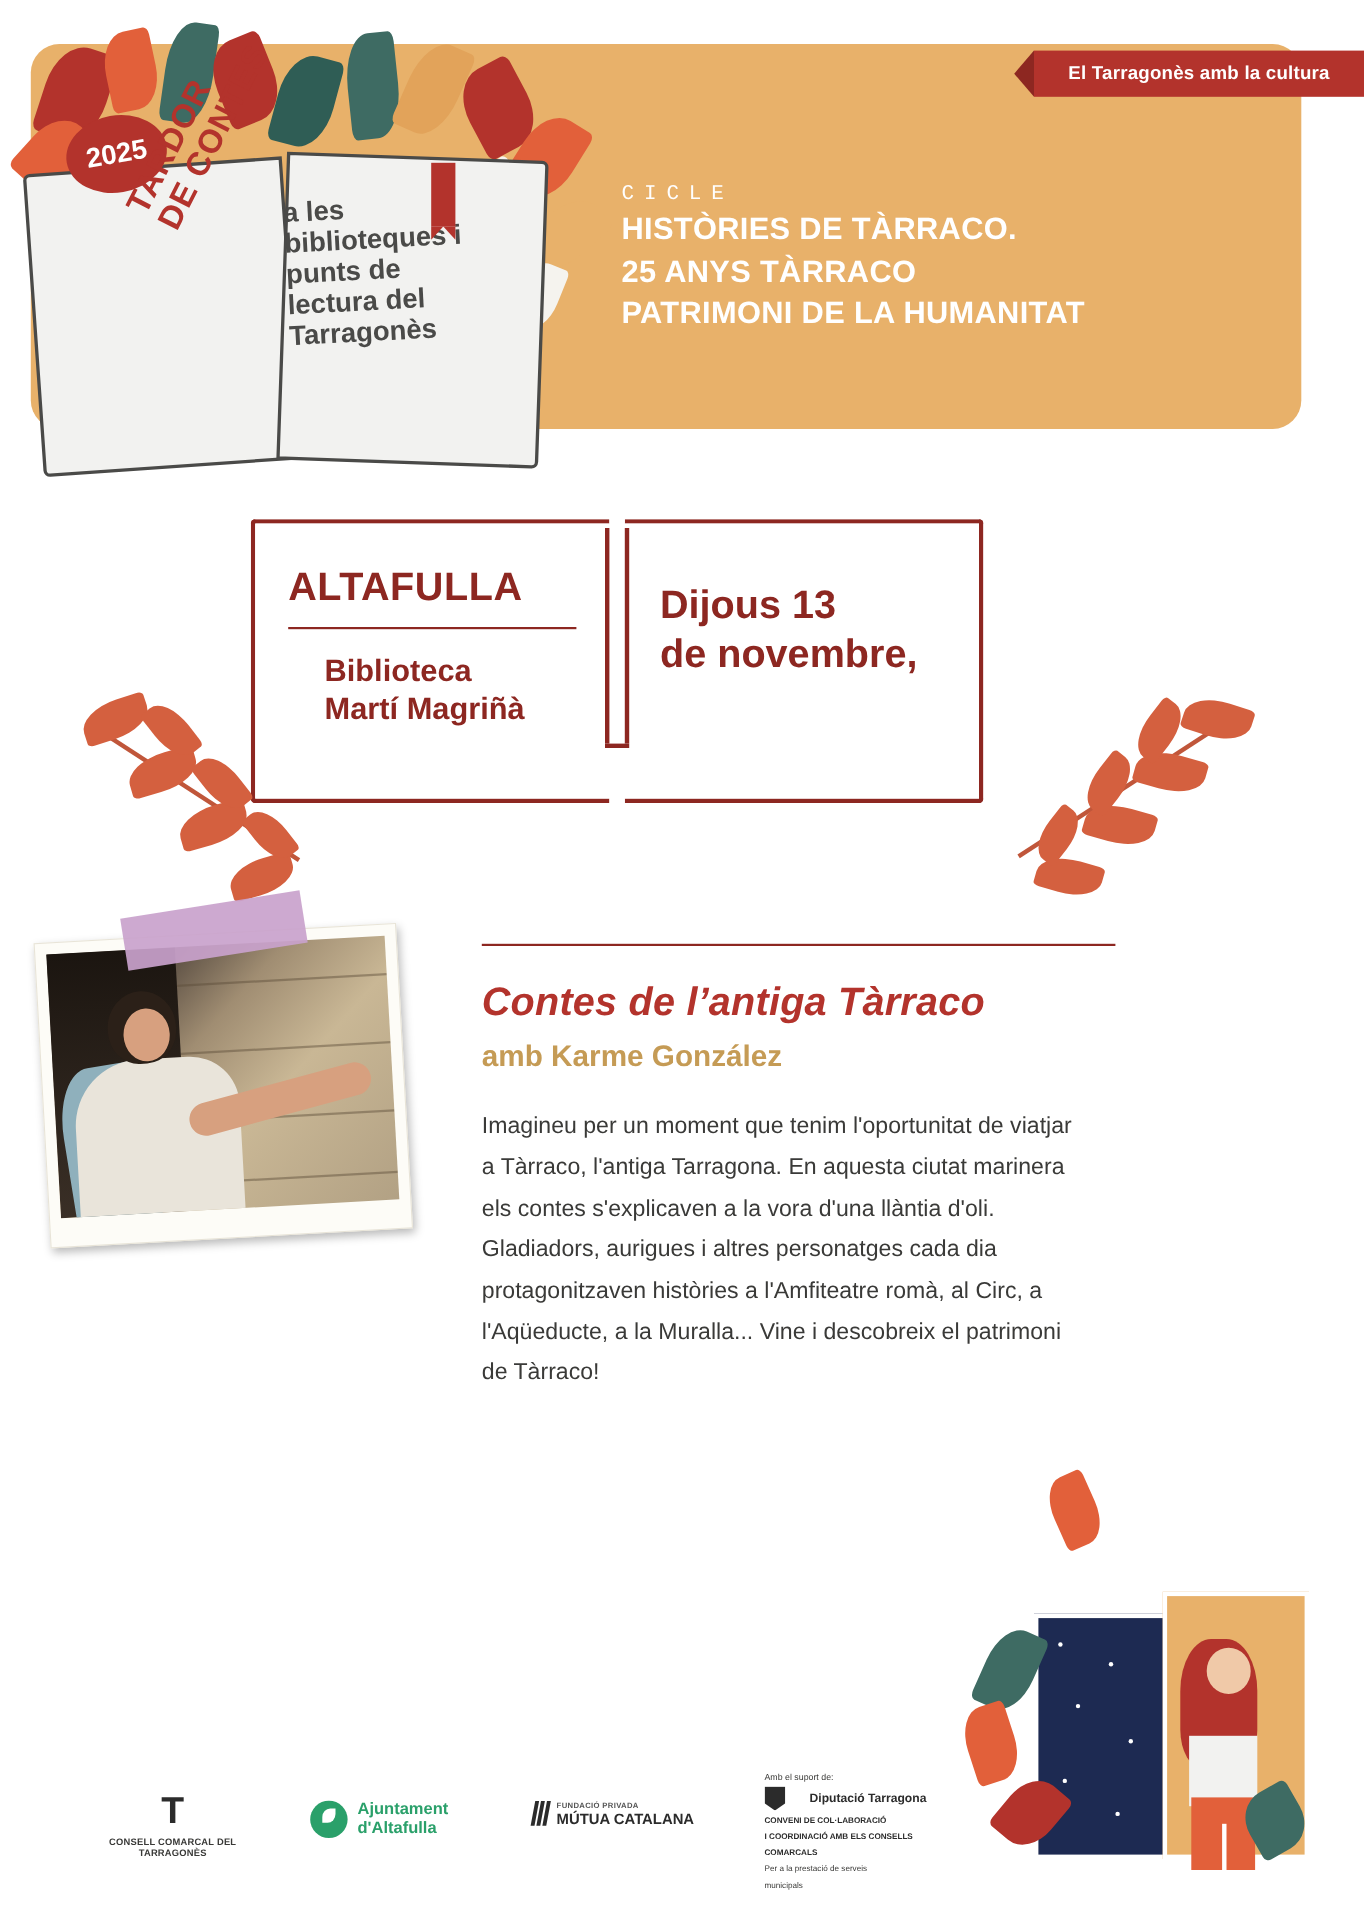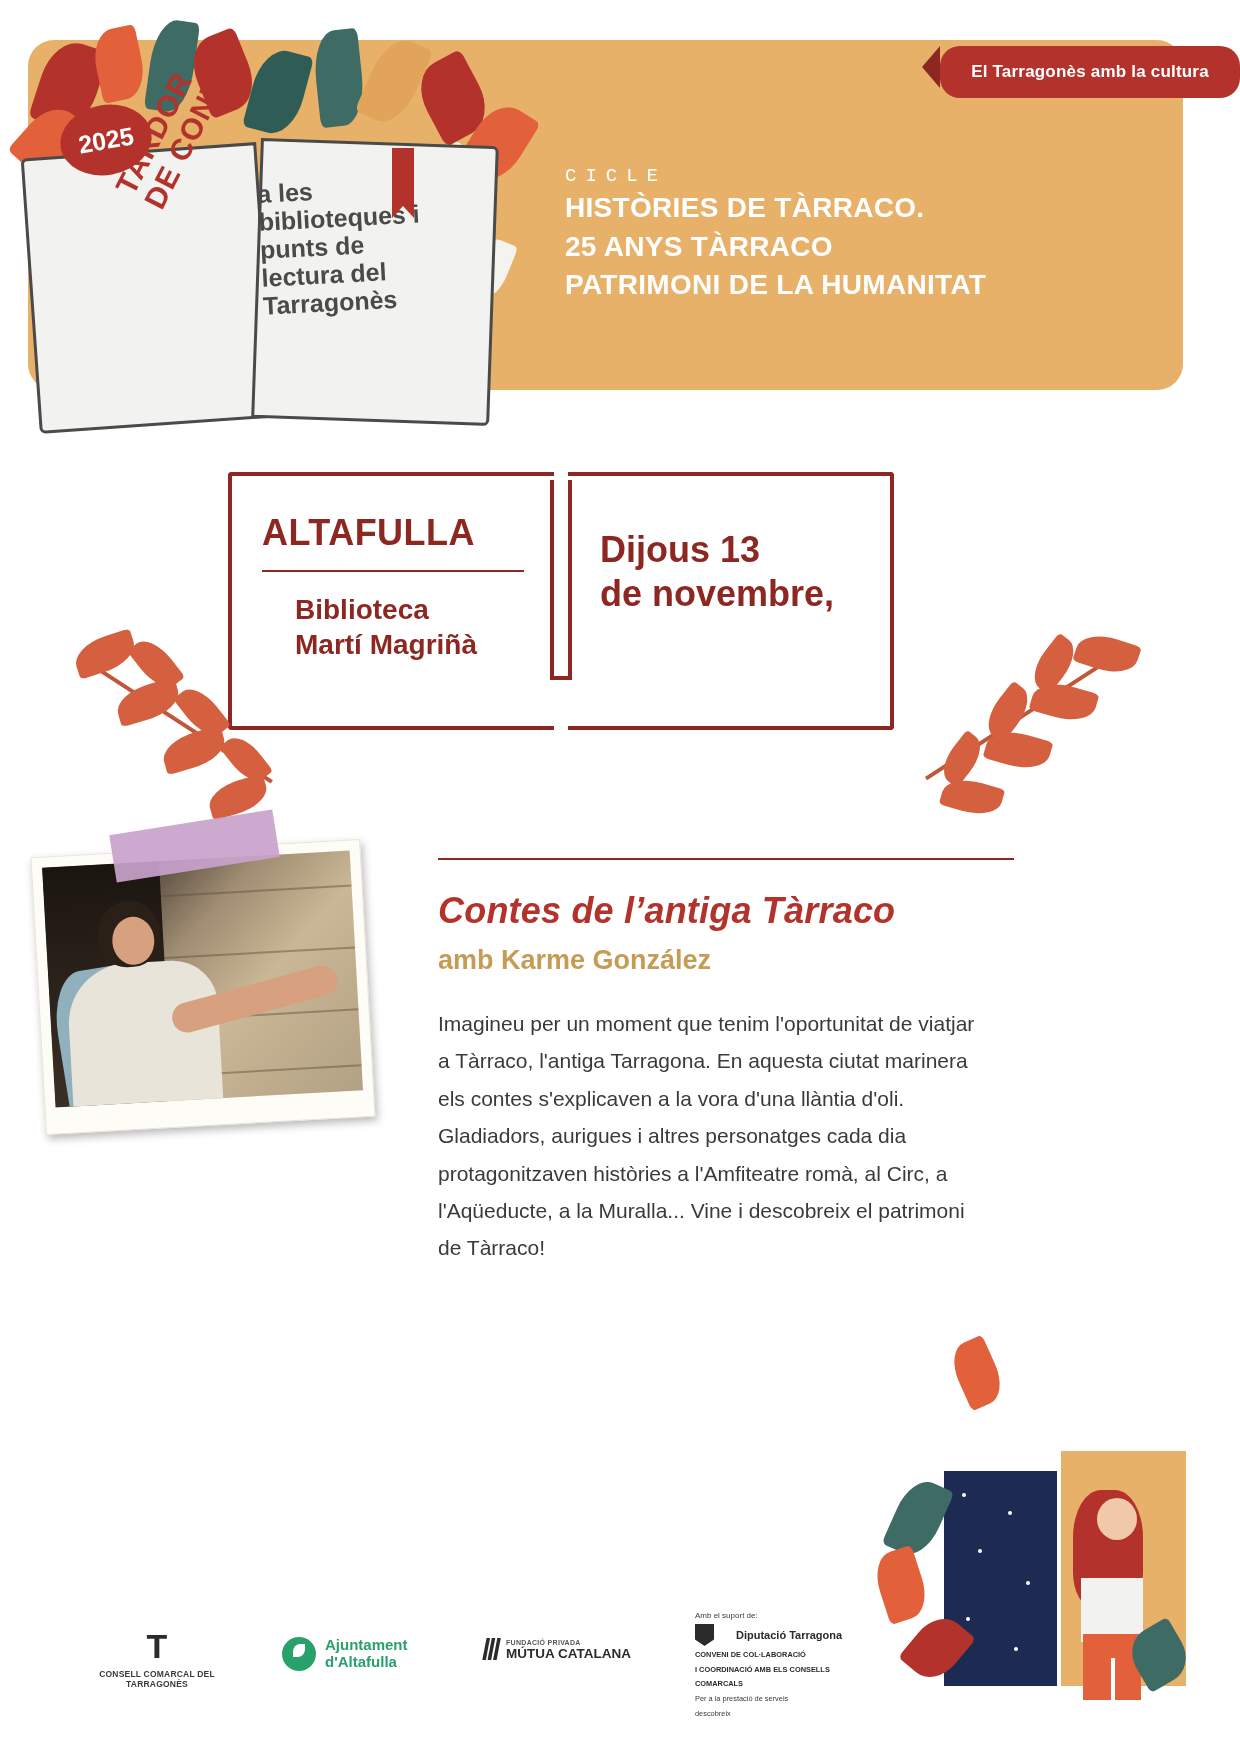--- a/index.html
+++ b/index.html
@@ -24,30 +24,29 @@
     height: 350px;
     background: #e8b16a;
     border-radius: 26px;
   }
 
   .ribbon {
     position: absolute;
     right: 0px;
     top: 46px;
     width: 300px;
-    height: 52px;
+    height: 42px;
     background: #b3332c;
     color: #ffffff;
     font-size: 17px;
     font-weight: bold;
     display: flex;
     align-items: center;
     justify-content: center;
     letter-spacing: 0.2px;
-    border-radius: 20px;
   }
   .ribbon::before {
     content: "";
     position: absolute;
     left: -18px;
     top: 0;
     border-top: 21px solid transparent;
     border-bottom: 21px solid transparent;
     border-right: 18px solid #8d2721;
   }
@@ -582,16 +581,16 @@
   <div class="logo logo-dip">
     <div class="supp">Amb el suport de:</div>
     <div class="row">
       <div class="shield"></div>
       <div class="dname">Diputació Tarragona</div>
     </div>
     <div class="dsmall">CONVENI DE COL·LABORACIÓ</div>
     <div class="dsmall">I COORDINACIÓ AMB ELS CONSELLS</div>
     <div class="dsmall">COMARCALS</div>
     <div class="dsmall2">Per a la prestació de serveis</div>
-    <div class="dsmall2">descobreix</div>
+    <div class="dsmall2">municipals</div>
   </div>
 
 </div>
 
 </body></html>

